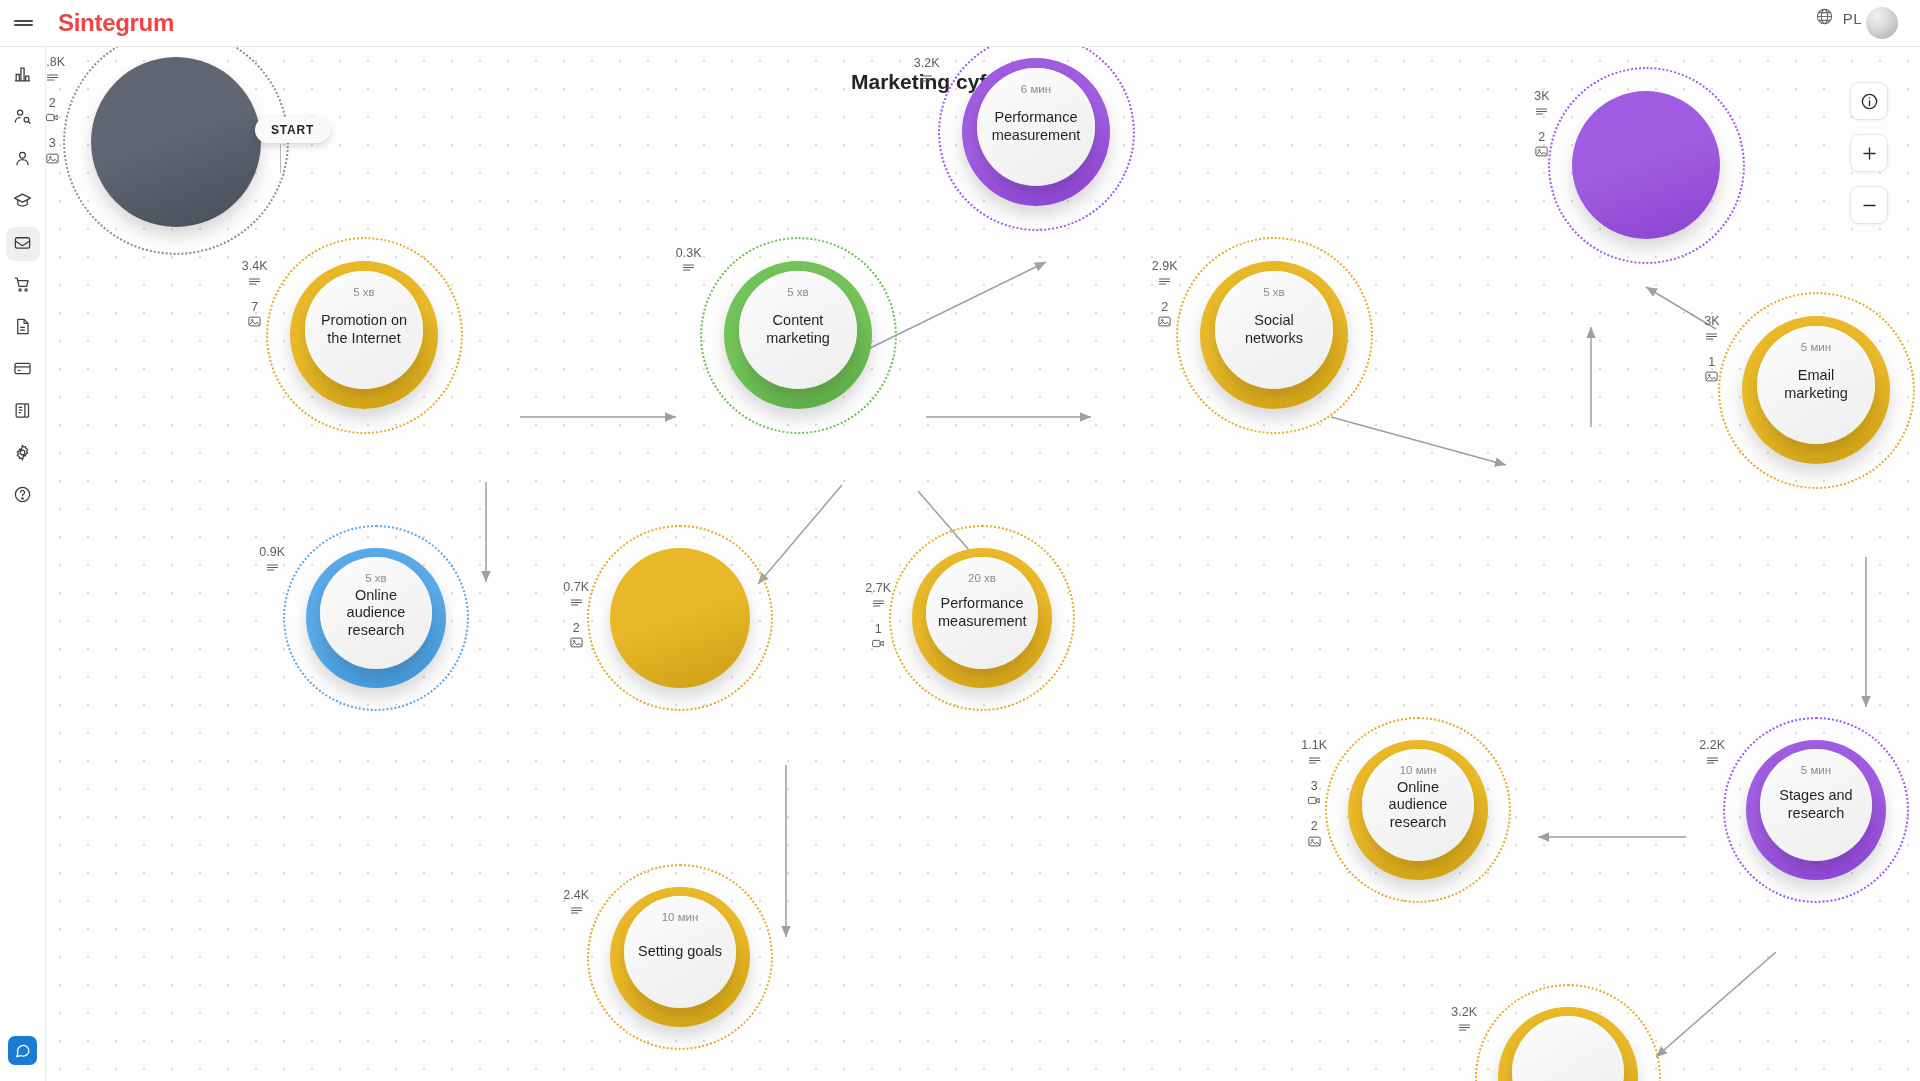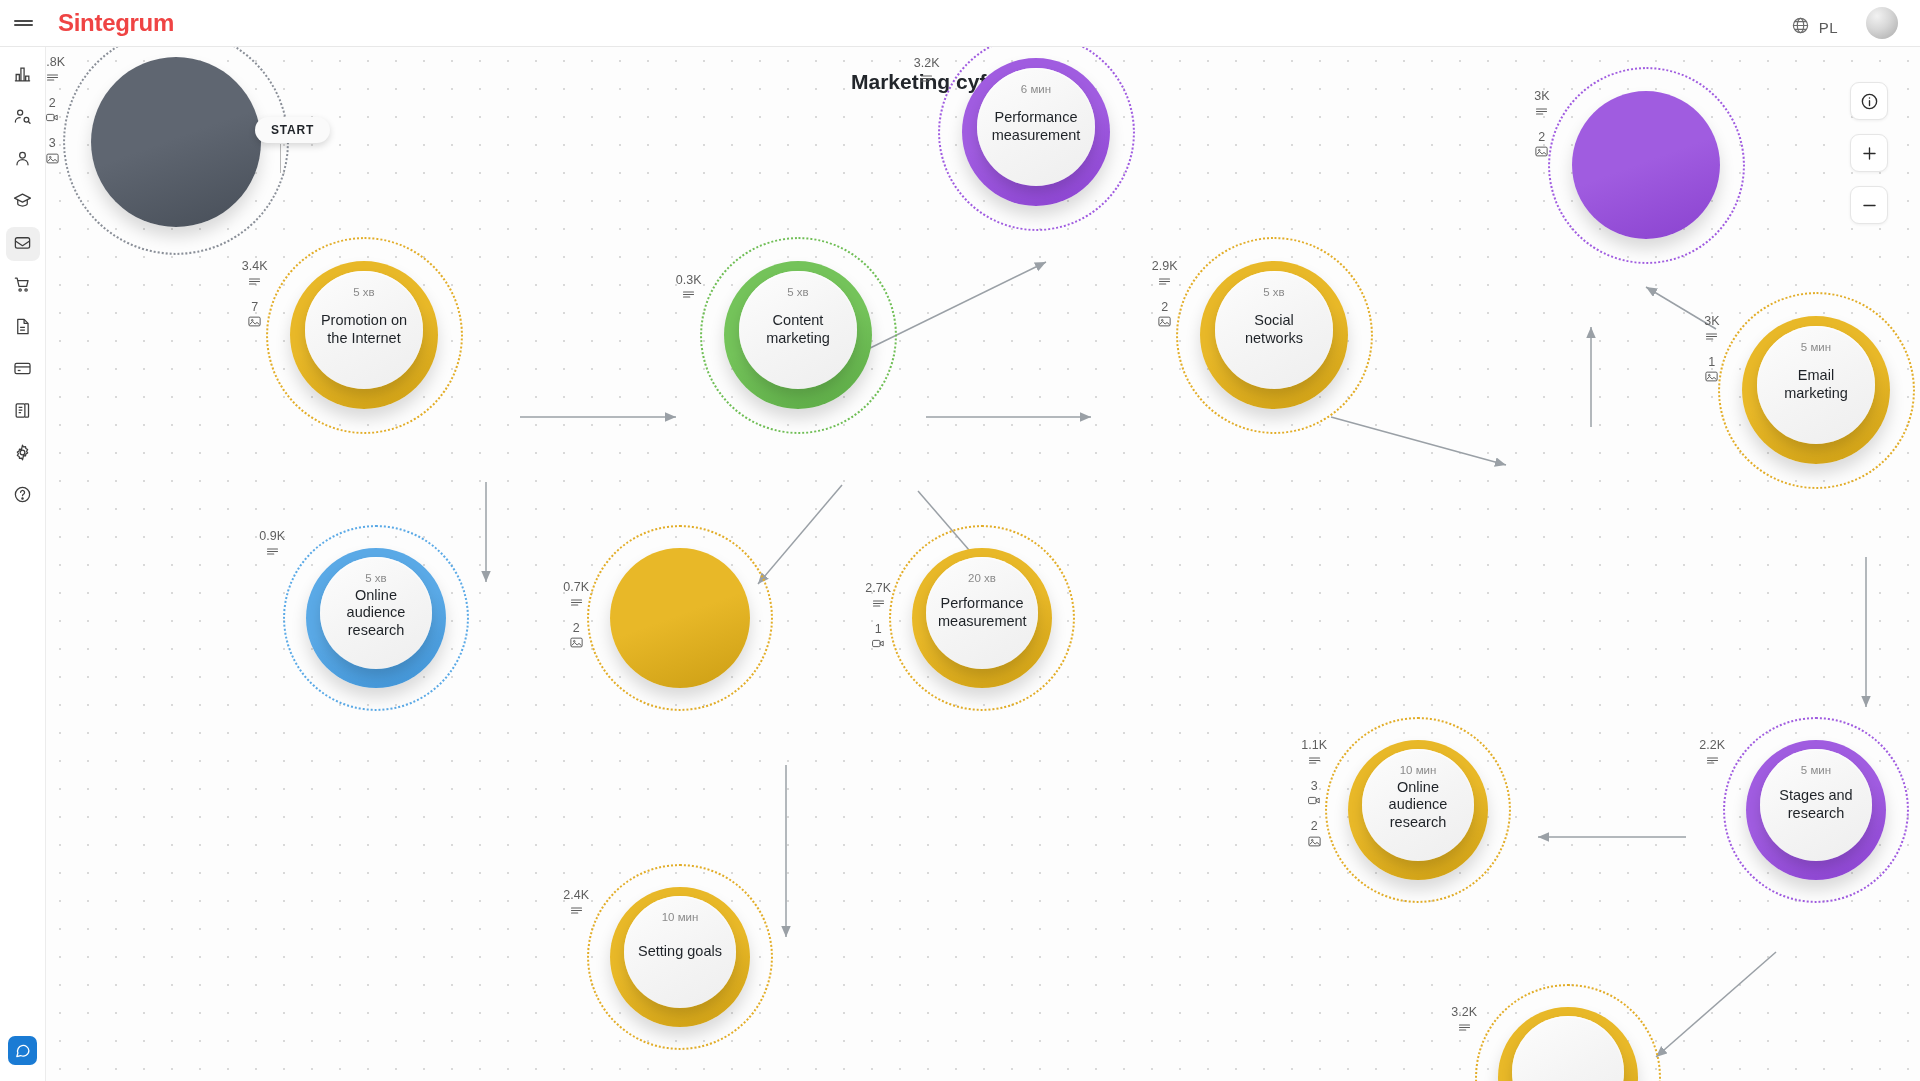--- a/index.html
+++ b/index.html
@@ -27,22 +27,22 @@
   }
   #hamburger span {
     display: block; width: 19px; height: 1.6px;
     background: #4a4a4a; margin: 2.6px 0; border-radius: 2px;
   }
   #brand {
     font-size: 24px; font-weight: bold; color: #ef4444;
     letter-spacing: -0.3px; margin-left: 12px; cursor: pointer;
   }
   #topright {
-    margin-left: auto; display: flex; align-items: flex-end;
-    gap: 28px; padding-right: 22px;
+    margin-left: auto; display: flex; align-items: flex-start;
+    gap: 4px; padding-right: 22px;
   }
   #lang { display: flex; align-items: center; gap: 9px; cursor: pointer; }
   #lang .lbl { font-size: 15px; color: #5a5a5a; letter-spacing: .5px; }
   #avatar {
     width: 32px; height: 32px; border-radius: 50%;
     background: radial-gradient(circle at 34% 28%, #f2f2f2 0%, #d8d8d8 42%, #a9a9a9 100%);
     cursor: pointer;
   }
 
   
@@ -383,21 +383,21 @@
           </div>
         </div>
       </div>
       <div class="node" style="left: 653.5px; top: 189.5px; width: 197px; height: 197px;">
         <div class="halo" style="width: 197px; height: 197px; border-color: rgb(111, 190, 85);"></div>
         <div class="ring" style="width: 148px; height: 148px; left: 24.5px; top: 24.5px; background: linear-gradient(160deg, rgb(116, 195, 90) 0%, rgb(116, 195, 90) 48%, rgb(91, 169, 69) 100%);"></div>
         <div class="core" style="width: 118px; height: 118px; left: 39.5px; top: 34.32px;">
           <div class="dur">5 хв</div>
           <div class="ttl">Content marketing</div>
         </div>
-        <div class="badges" style="right: 195px; top: 37px; align-items: flex-end;">
+        <div class="badges" style="right: 195px; top: 10px; align-items: flex-end;">
           <div class="badge">
             <div class="num">0.3K</div>
             <div class="ic">
               <svg width="15" height="15" viewBox="0 0 24 24" fill="none" stroke="currentColor" stroke-width="1.8" stroke-linecap="round">
                 <path d="M4 8h16M4 12h16M4 16h10"></path>
               </svg>
             </div>
           </div>
         </div>
       </div>
@@ -499,21 +499,21 @@
           </div>
         </div>
       </div>
       <div class="node" style="left: 237px; top: 478px; width: 186px; height: 186px;">
         <div class="halo" style="width: 186px; height: 186px; border-color: rgb(90, 169, 230);"></div>
         <div class="ring" style="width: 140px; height: 140px; left: 23px; top: 23px; background: linear-gradient(160deg, rgb(90, 169, 230) 0%, rgb(90, 169, 230) 48%, rgb(63, 146, 212) 100%);"></div>
         <div class="core" style="width: 112px; height: 112px; left: 37px; top: 32.1px;">
           <div class="dur">5 хв</div>
           <div class="ttl">Online audience research</div>
         </div>
-        <div class="badges" style="right: 184px; top: 5px;">
+        <div class="badges" style="right: 184px; top: 21px;">
           <div class="badge">
             <div class="num">0.9K</div>
             <div class="ic">
               <svg width="15" height="15" viewBox="0 0 24 24" fill="none" stroke="currentColor" stroke-width="1.8" stroke-linecap="round">
                 <path d="M4 8h16M4 12h16M4 16h10"></path>
               </svg>
             </div>
           </div>
         </div>
       </div>

